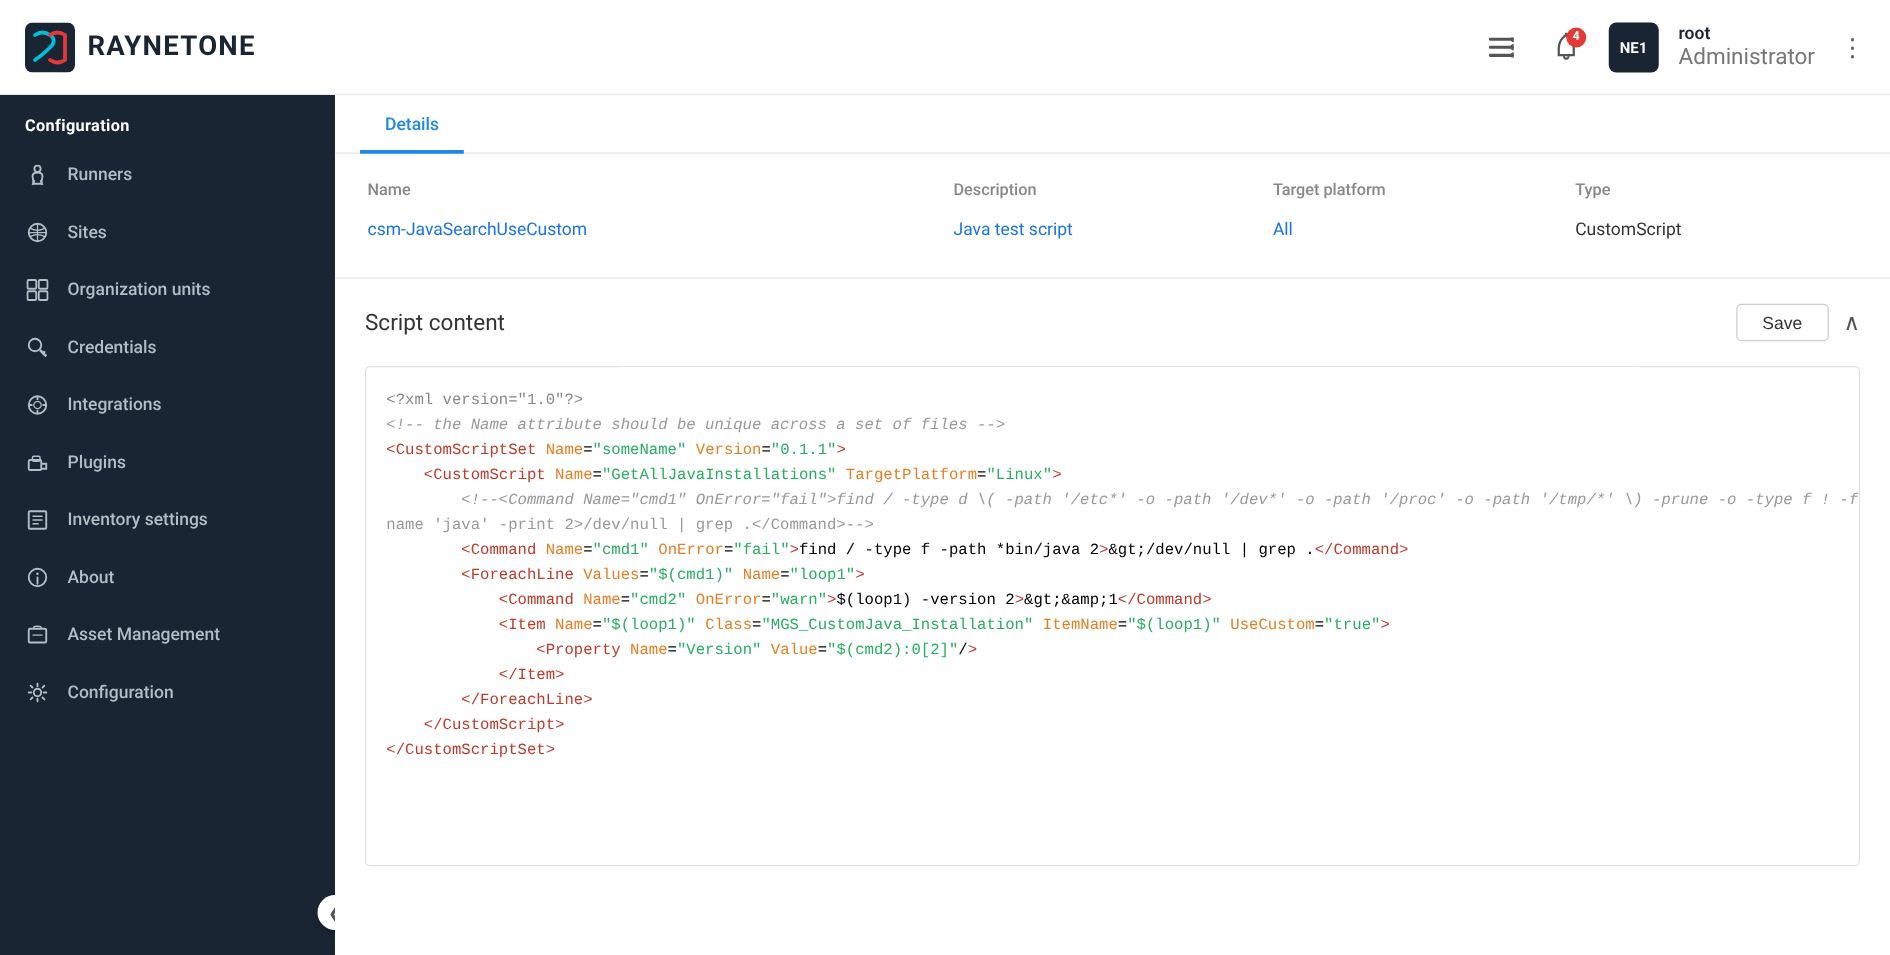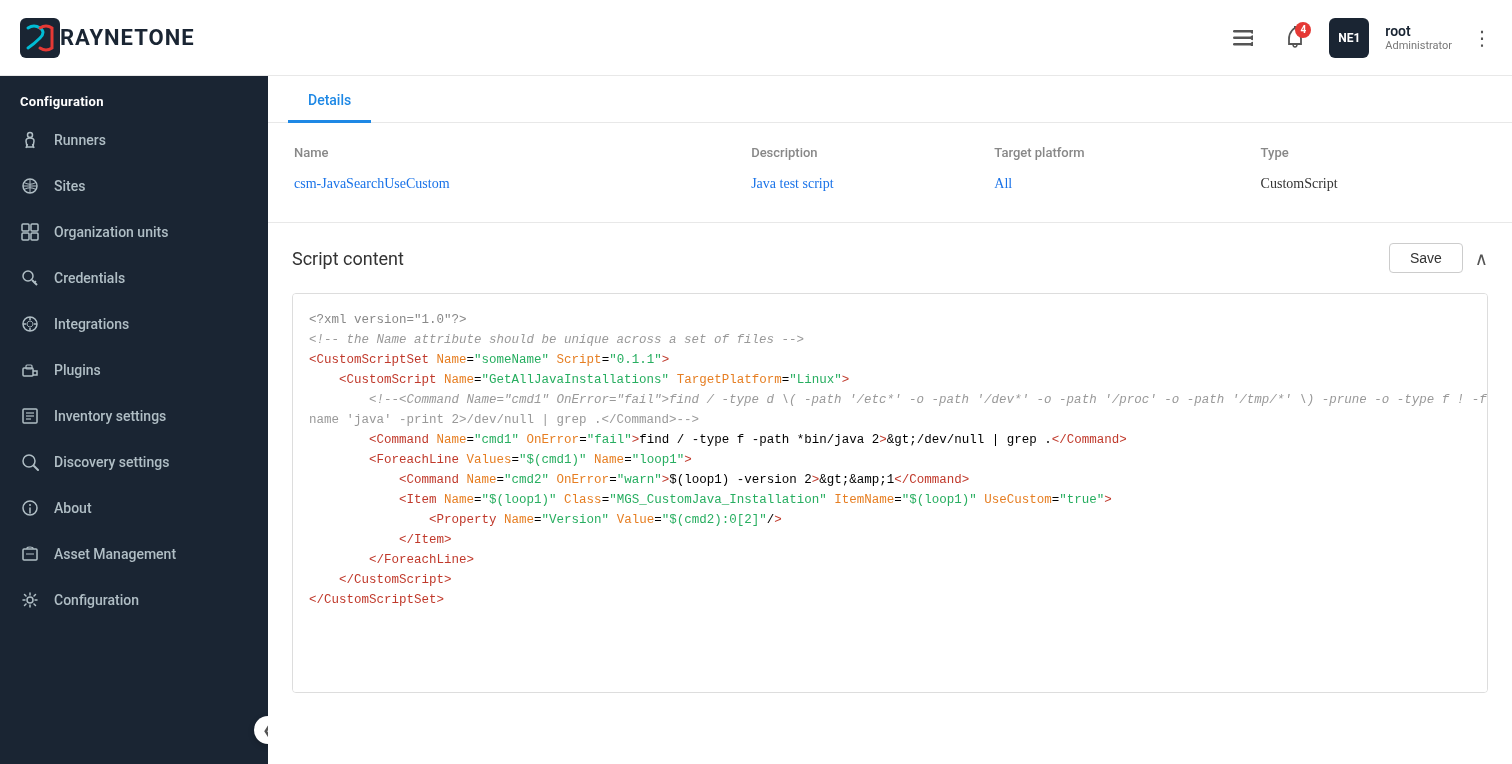--- a/index.html
+++ b/index.html
@@ -13,20 +13,21 @@
       align-items: center;
       justify-content: space-between;
       padding: 0 16px 0 20px;
       border-bottom: 1px solid #e8e8e8;
       flex-shrink: 0;
       z-index: 10;
     }
     .logo-area {
       display: flex;
       align-items: center;
+      gap: 10px;
     }
     .logo-icon {
       width: 40px;
       height: 40px;
     }
     .logo-text {
       font-size: 22px;
       font-weight: 700;
       color: #1a2533;
       letter-spacing: 1px;
@@ -78,21 +79,21 @@
     .user-info {
       display: flex;
       flex-direction: column;
     }
     .user-name {
       font-size: 14px;
       font-weight: 600;
       color: #1a2533;
     }
     .user-role {
-      font-size: 11px;
+      font-size: 18px;
       color: #777;
     }
     .more-btn {
       color: #555;
       font-size: 20px;
       cursor: pointer;
       padding: 4px;
     }
 
     
@@ -208,21 +209,20 @@
       color: #888;
       font-weight: 500;
       padding-bottom: 10px;
       text-align: left;
     }
     .details-table tbody td {
       font-size: 14px;
       color: #1a73e8;
       font-weight: 400;
       padding: 4px 0;
-      font-family: Liberation Serif, serif;
     }
     .details-table tbody td.plain {
       color: #333;
       margin-top: 17px;
     }
 
     
     .script-section {
       padding: 20px 24px 24px 24px;
     }
@@ -405,29 +405,20 @@
         <svg width="18" height="18" viewBox="0 0 18 18" fill="none">
           <rect x="2" y="2" width="14" height="14" rx="1" stroke="#b0bec5" stroke-width="1.5" fill="none"></rect>
           <line x1="5" y1="6" x2="13" y2="6" stroke="#b0bec5" stroke-width="1.2"></line>
           <line x1="5" y1="9" x2="13" y2="9" stroke="#b0bec5" stroke-width="1.2"></line>
           <line x1="5" y1="12" x2="10" y2="12" stroke="#b0bec5" stroke-width="1.2"></line>
         </svg>
       </span>
       <span>Inventory settings</span>
     </div>
 
-    <div class="sidebar-item">
-      <span class="sidebar-item-icon">
-        <svg width="18" height="18" viewBox="0 0 18 18" fill="none">
-          <circle cx="8" cy="8" r="6" stroke="#b0bec5" stroke-width="1.5" fill="none"></circle>
-          <line x1="13" y1="13" x2="17" y2="17" stroke="#b0bec5" stroke-width="2" stroke-linecap="round"></line>
-        </svg>
-      </span>
-      <span>Discovery settings</span>
-    </div>
 
 
     <div class="sidebar-item">
       <span class="sidebar-item-icon">
         <svg width="18" height="18" viewBox="0 0 18 18" fill="none">
           <circle cx="9" cy="9" r="7" stroke="#b0bec5" stroke-width="1.5" fill="none"></circle>
           <circle cx="9" cy="6" r="1" fill="#b0bec5"></circle>
           <line x1="9" y1="9" x2="9" y2="14" stroke="#b0bec5" stroke-width="1.5" stroke-linecap="round"></line>
         </svg>
       </span>
@@ -494,21 +485,21 @@
       <div class="script-section">
         <div class="script-header">
           <span class="script-title">Script content</span>
           <div class="script-header-actions">
             <button class="save-btn">Save</button>
             <span class="collapse-icon">∧</span>
           </div>
         </div>
         <div class="code-editor" id="code-editor"><span style="color:#888">&lt;?xml version="1.0"?&gt;</span>
 <span style="color:#999;font-style:italic">&lt;!-- the Name attribute should be unique across a set of files --&gt;</span>
-<span style="color:#c0392b">&lt;CustomScriptSet</span> <span style="color:#e67e22">Name</span>=<span style="color:#27ae60">"someName"</span> <span style="color:#e67e22">Script</span>=<span style="color:#27ae60">"0.1.1"</span><span style="color:#c0392b">&gt;</span>
+<span style="color:#c0392b">&lt;CustomScriptSet</span> <span style="color:#e67e22">Name</span>=<span style="color:#27ae60">"someName"</span> <span style="color:#e67e22">Version</span>=<span style="color:#27ae60">"0.1.1"</span><span style="color:#c0392b">&gt;</span>
     <span style="color:#c0392b">&lt;CustomScript</span> <span style="color:#e67e22">Name</span>=<span style="color:#27ae60">"GetAllJavaInstallations"</span> <span style="color:#e67e22">TargetPlatform</span>=<span style="color:#27ae60">"Linux"</span><span style="color:#c0392b">&gt;</span>
 <span style="color:#999;font-style:italic">        &lt;!--&lt;Command Name="cmd1" OnError="fail"&gt;find / -type d \( -path '/etc*' -o -path '/dev*' -o -path '/proc' -o -path '/tmp/*' \) -prune -o -type f ! -fstype nfs -path '*/bin/java' -</span>
 <span style="color:#999;">name 'java' -print 2&gt;/dev/null | grep .&lt;/Command&gt;--&gt;</span>
         <span style="color:#c0392b">&lt;Command</span> <span style="color:#e67e22">Name</span>=<span style="color:#27ae60">"cmd1"</span> <span style="color:#e67e22">OnError</span>=<span style="color:#27ae60">"fail"</span><span style="color:#c0392b">&gt;</span>find / -type f -path *bin/java 2<span style="color:#c0392b">&gt;</span>&amp;gt;/dev/null | grep .<span style="color:#c0392b">&lt;/Command</span><span style="color:#c0392b">&gt;</span>
         <span style="color:#c0392b">&lt;ForeachLine</span> <span style="color:#e67e22">Values</span>=<span style="color:#27ae60">"$(cmd1)"</span> <span style="color:#e67e22">Name</span>=<span style="color:#27ae60">"loop1"</span><span style="color:#c0392b">&gt;</span>
             <span style="color:#c0392b">&lt;Command</span> <span style="color:#e67e22">Name</span>=<span style="color:#27ae60">"cmd2"</span> <span style="color:#e67e22">OnError</span>=<span style="color:#27ae60">"warn"</span><span style="color:#c0392b">&gt;</span>$(loop1) -version 2<span style="color:#c0392b">&gt;</span>&amp;gt;&amp;amp;1<span style="color:#c0392b">&lt;/Command</span><span style="color:#c0392b">&gt;</span>
             <span style="color:#c0392b">&lt;Item</span> <span style="color:#e67e22">Name</span>=<span style="color:#27ae60">"$(loop1)"</span> <span style="color:#e67e22">Class</span>=<span style="color:#27ae60">"MGS_CustomJava_Installation"</span> <span style="color:#e67e22">ItemName</span>=<span style="color:#27ae60">"$(loop1)"</span> <span style="color:#e67e22">UseCustom</span>=<span style="color:#27ae60">"true"</span><span style="color:#c0392b">&gt;</span>
                 <span style="color:#c0392b">&lt;Property</span> <span style="color:#e67e22">Name</span>=<span style="color:#27ae60">"Version"</span> <span style="color:#e67e22">Value</span>=<span style="color:#27ae60">"$(cmd2):0[2]"</span>/<span style="color:#c0392b">&gt;</span>
 <span style="color:#c0392b">            &lt;/Item&gt;</span>
 <span style="color:#c0392b">        &lt;/ForeachLine&gt;</span>

